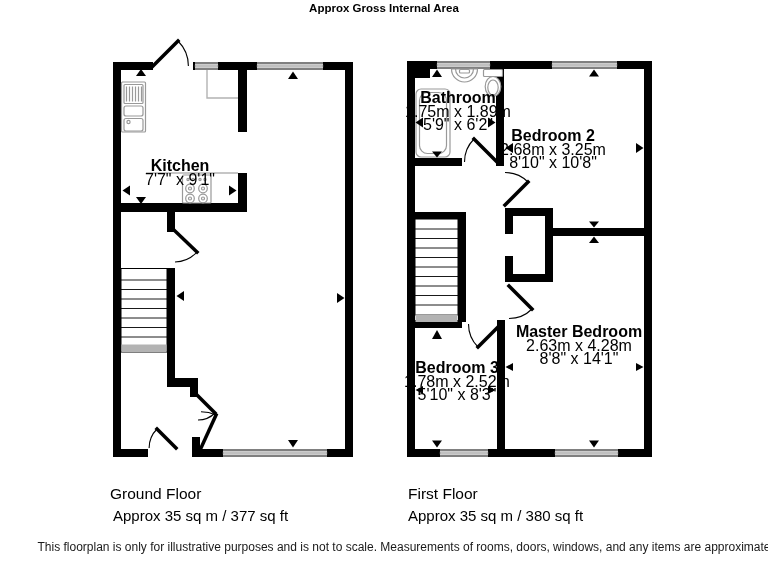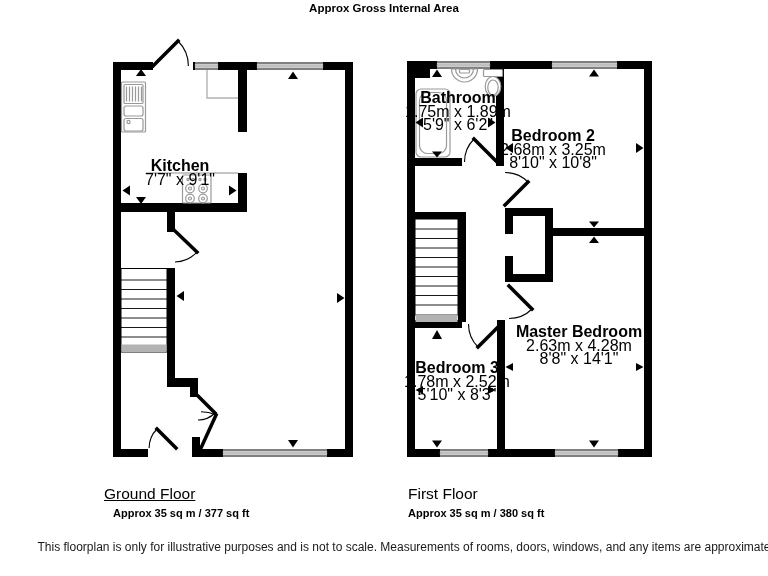--- a/index.html
+++ b/index.html
@@ -17,21 +17,21 @@
   .win-band{fill:#cdcdcd;stroke:#777;stroke-width:0.5;}
   .fix{stroke:#999;fill:none;stroke-width:1.2;}
   .fixfill{stroke:#999;fill:#fff;stroke-width:1.2;}
   .counter{stroke:#b3b3b3;stroke-width:1.4;fill:none;}
   .grayband{fill:#b3b3b3;}
   .hdr{position:absolute;left:0;top:2px;width:768px;text-align:center;
        font-size:11.5px;font-weight:bold;line-height:13px;}
   .room-label{position:absolute;text-align:center;font-size:16px;line-height:13.5px;}
   .room-label .rname{font-weight:bold;}
   .floor-cap{position:absolute;font-size:15.5px;font-weight:400;}
-  .floor-area{position:absolute;font-size:11px;font-weight:bold;}
+  .floor-area{position:absolute;font-size:15px;font-weight:normal;}
   .footer{position:absolute;left:0;top:542px;width:768px;text-align:center;
           font-size:12px;line-height:11px;color:#1a1a1a;padding-left:20px;}
 </style>
 </head>
 <body>
 
 <div id="stage">
 
   <div class="hdr">
     <div>Approx Gross Internal Area</div>
@@ -280,21 +280,21 @@
     <div class="rname">Master Bedroom</div>
     <div>2.63m x 4.28m</div>
     <div>8'8" x 14'1"</div>
   </div>
   <div class="room-label" style="left:382px;top:361px;width:150px;">
     <div class="rname">Bedroom 3</div>
     <div>1.78m x 2.52m</div>
     <div>5'10" x 8'3"</div>
   </div>
 
-  <div class="floor-cap" style="left:104px;top:485px;text-decoration:underline;">Ground Floor</div>
+  <div class="floor-cap" style="left:110px;top:485px;">Ground Floor</div>
   <div class="floor-area" style="left:113px;top:507px;">Approx 35 sq m / 377 sq ft</div>
   <div class="floor-cap" style="left:408px;top:485px;">First Floor</div>
   <div class="floor-area" style="left:408px;top:507px;">Approx 35 sq m / 380 sq ft</div>
 
   <div class="footer">
     <div>This floorplan is only for illustrative purposes and is not to scale. Measurements of rooms, doors, windows, and any items are approximate</div>
   </div>
 
 </div>
 

